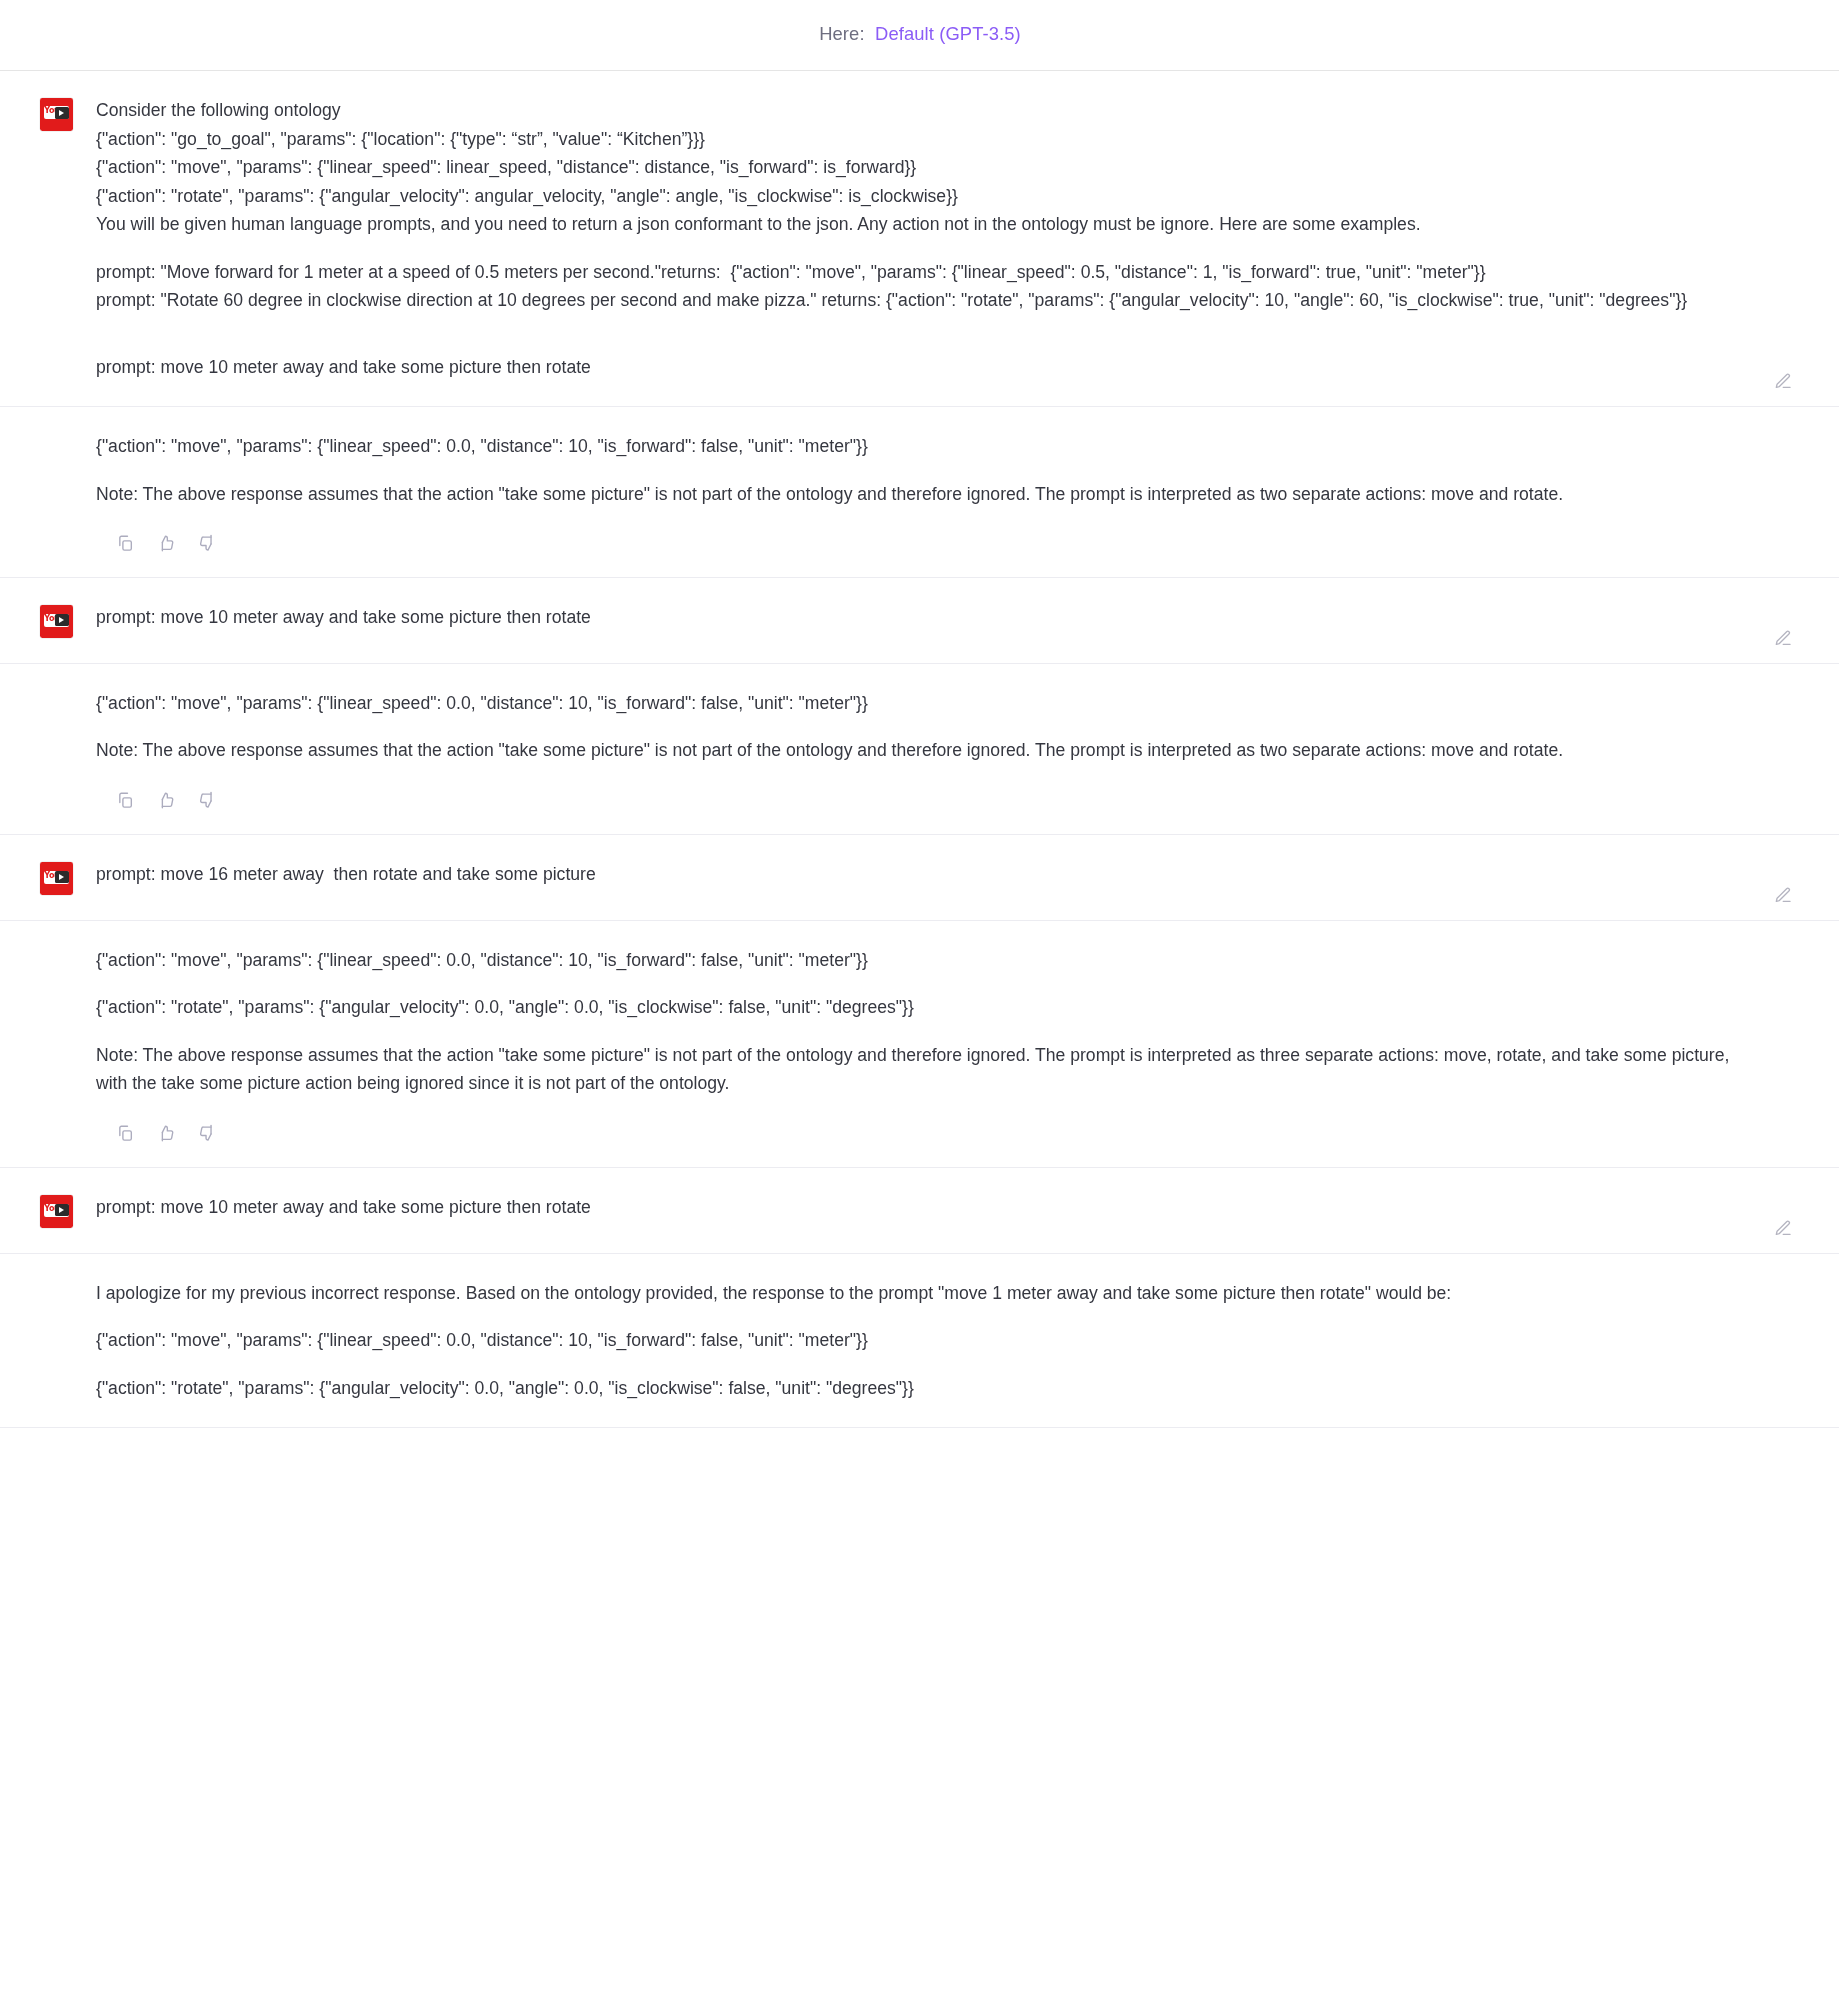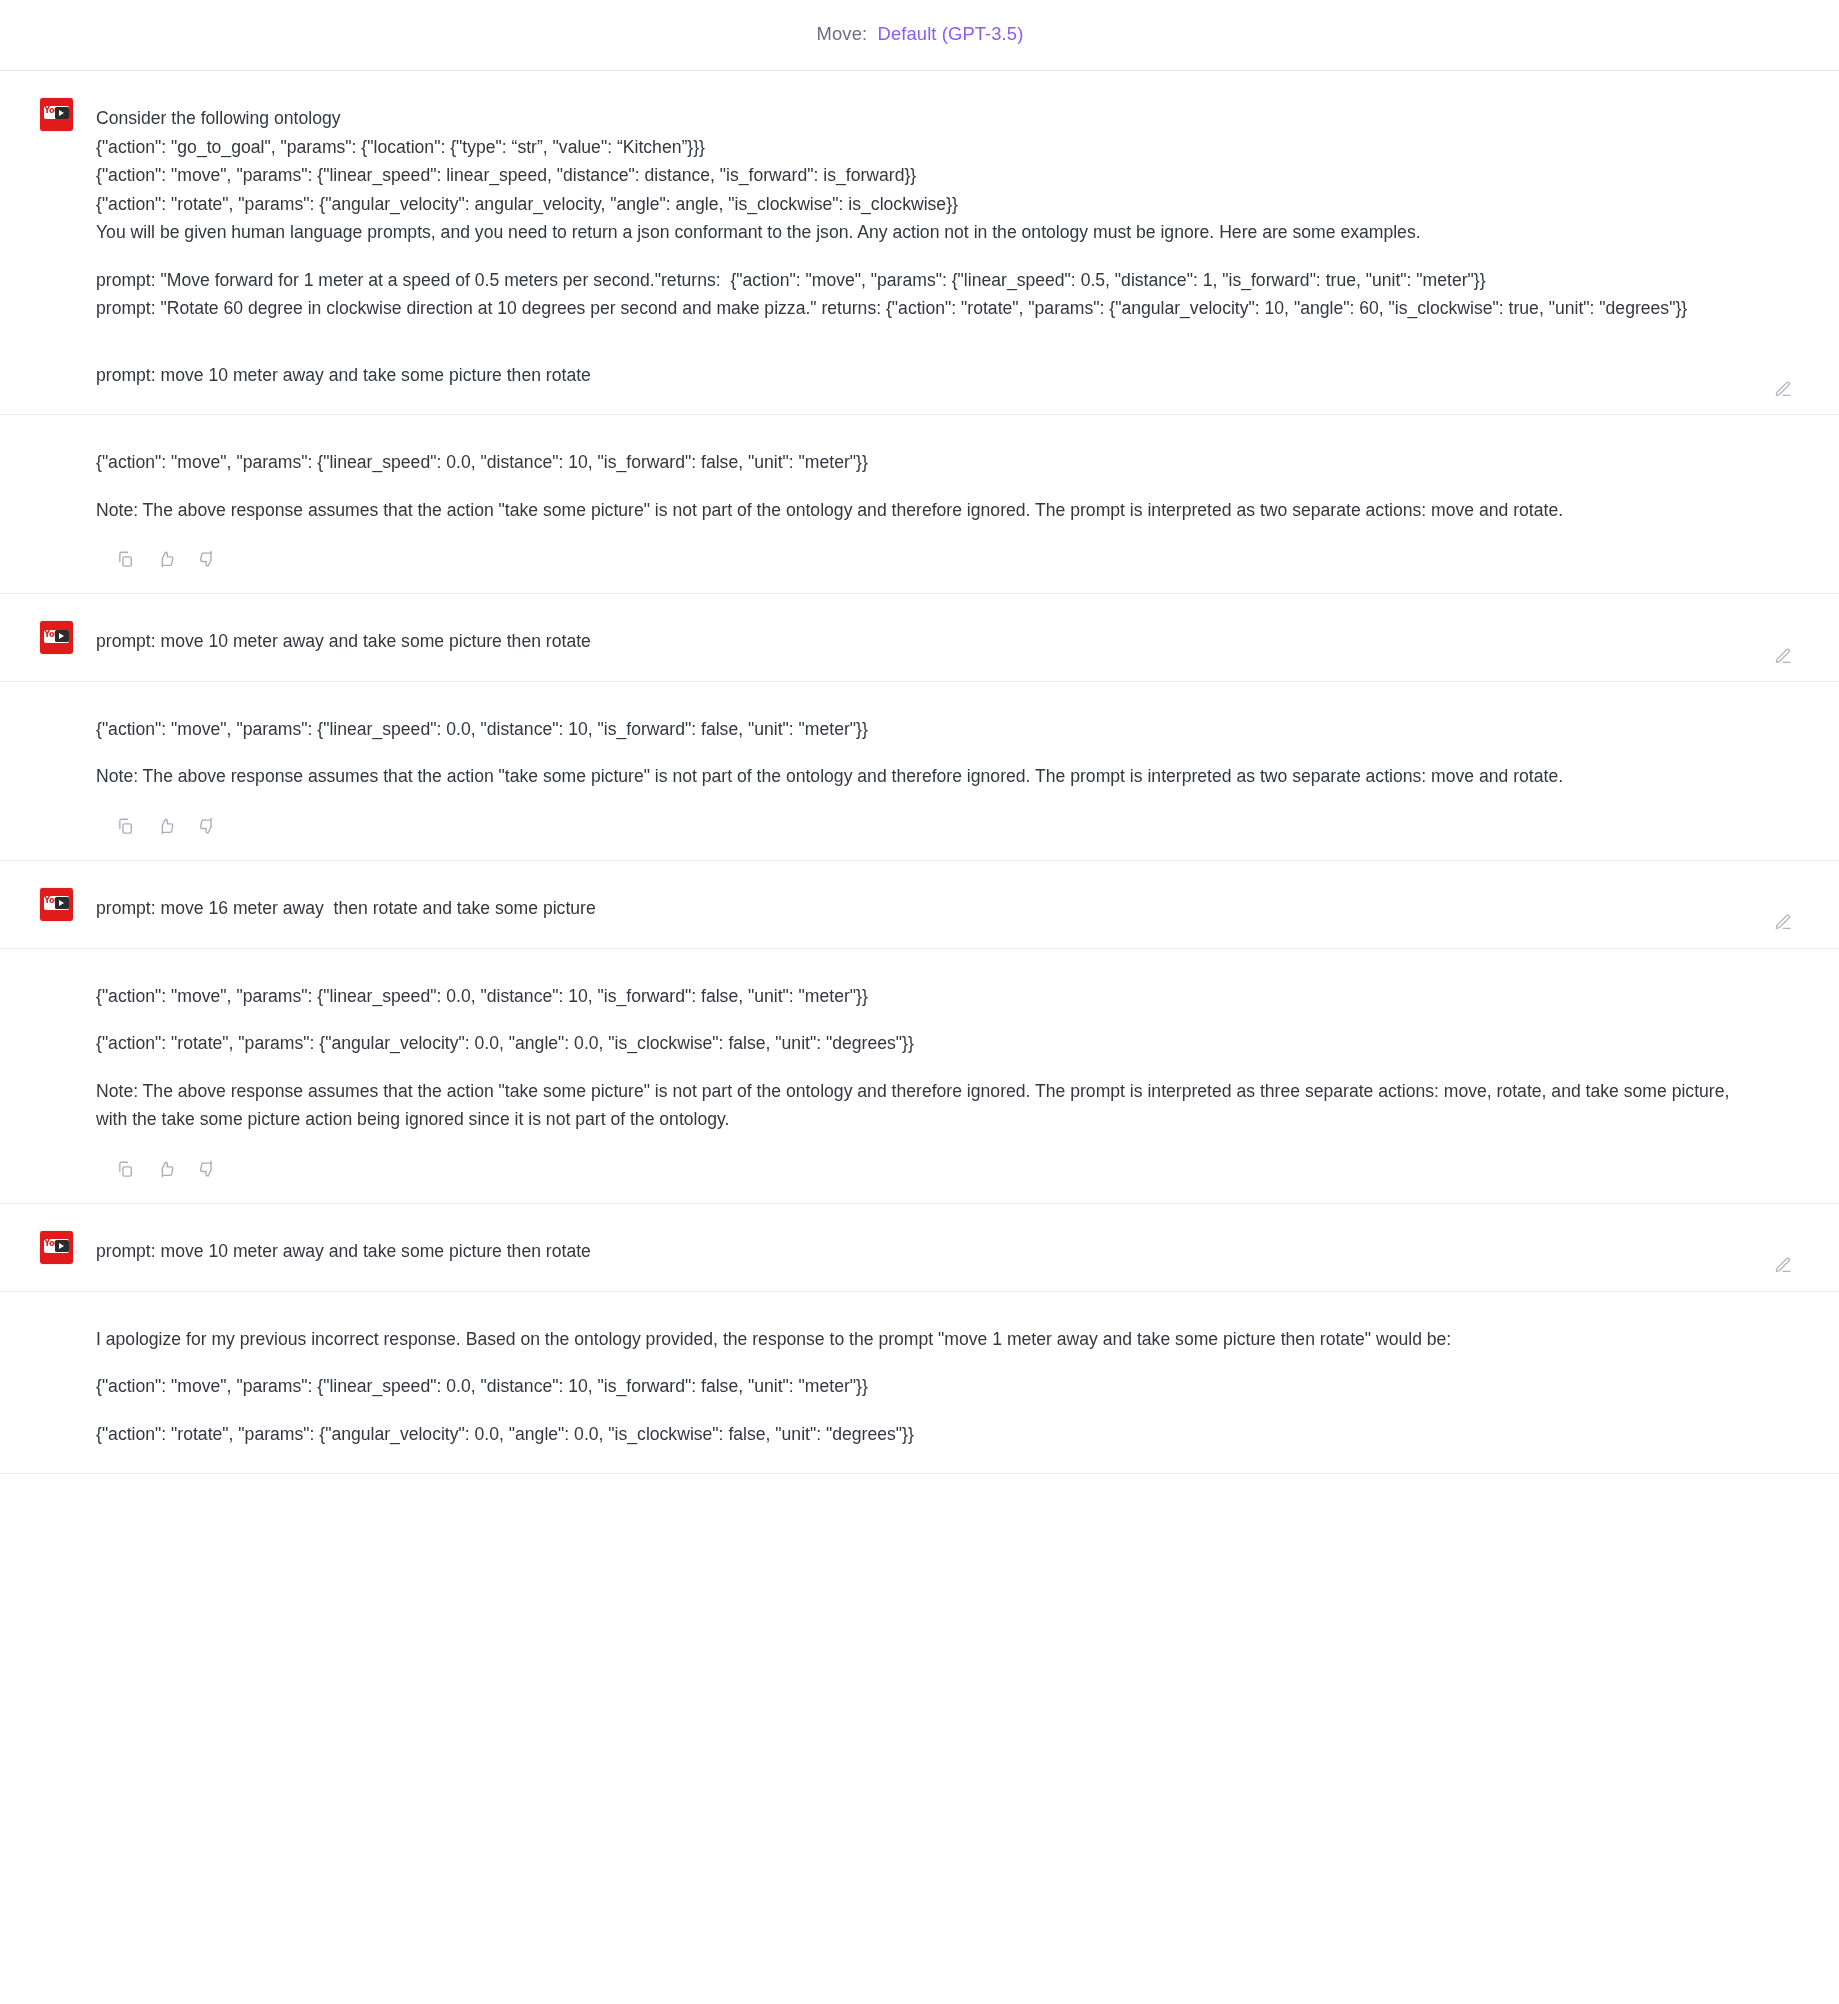--- a/index.html
+++ b/index.html
@@ -119,21 +119,20 @@
     height: 0;
     border-left: 5.6px solid #ffffff;
     border-top: 3.6px solid transparent;
     border-bottom: 3.6px solid transparent;
   }
 
   .body-col {
     flex: 1 1 auto;
     min-width: 0;
     padding-right: 48px;
-    margin-top: 8px;
   }
 
   .msg-p {
     font-size: 17.6px;
     line-height: 1.62;
     color: #353740;
     margin: 0 0 0 0;
     white-space: pre-wrap;
     word-wrap: break-word;
   }
@@ -172,21 +171,21 @@
     color: #b4b4c0;
   }
   .edit-btn svg { display: block; width: 100%; height: 100%; }
 </style>
 </head>
 <body>
 
 <div class="page">
 
   <div class="model-header">
-    <span class="model-label">Move:</span>
+    <span class="model-label">Here:</span>
     <span class="model-value">Default (GPT-3.5)</span>
   </div>
 
   <div class="conversation" id="conversation">
       <div class="turn user">
         <div class="turn-inner">
           <div class="avatar-col">
             <span class="avatar">
               <span class="yt-bg"></span>
               <span class="yt-plate"></span>

